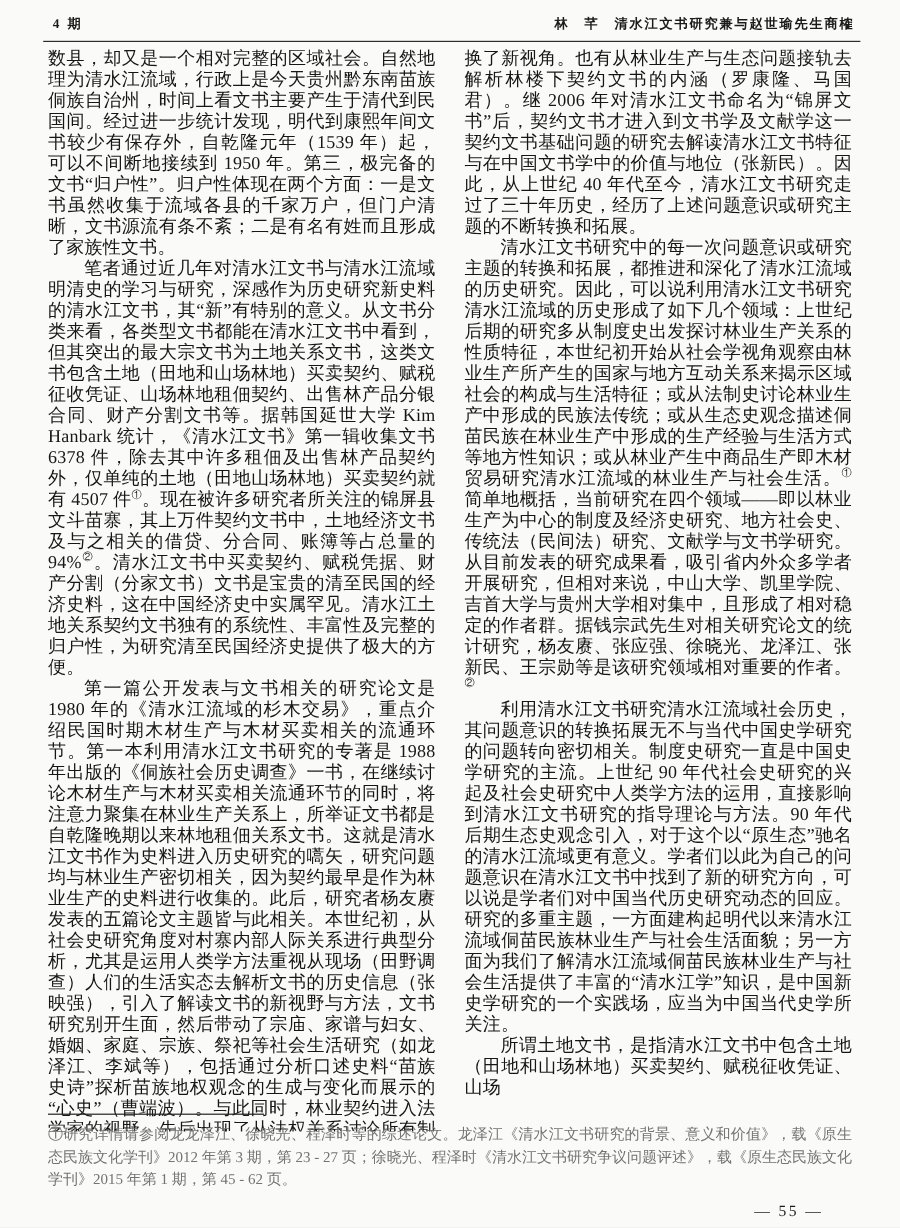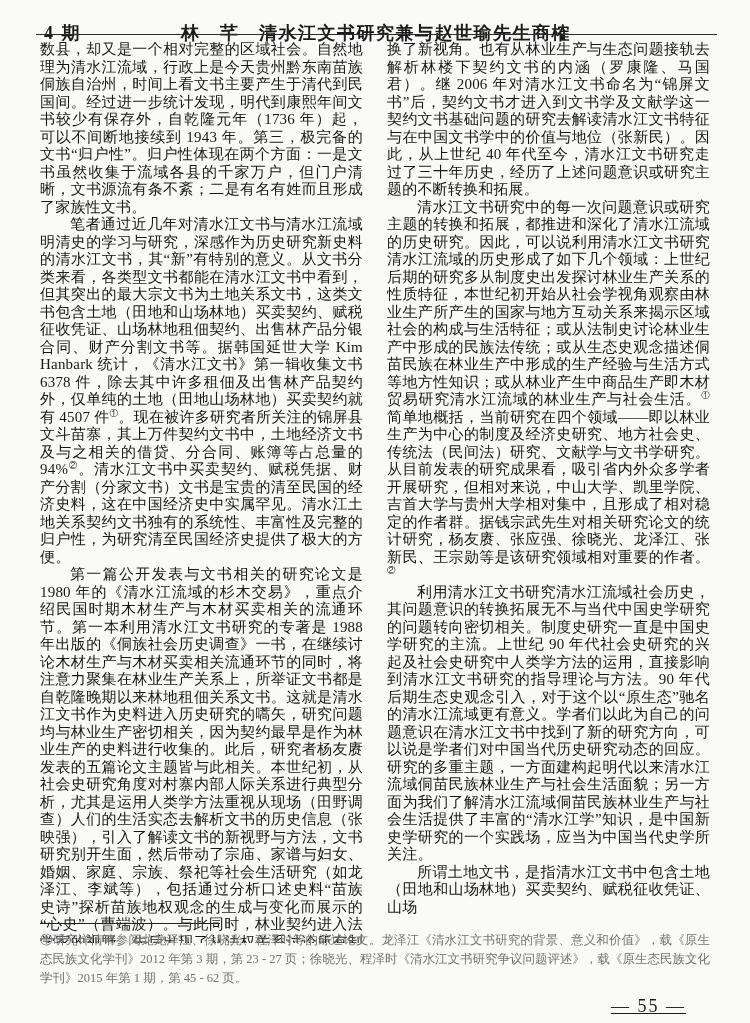--- a/index.html
+++ b/index.html
@@ -18,35 +18,34 @@
     box-sizing: border-box;
     overflow: hidden;
   }
   
   .page-header {
     position: absolute;
     top: 9px;
     left: 40px;
     right: 38px;
     height: 22px;
-    font-size: 18px;
+    font-size: 11px;
     line-height: 22px;
     color: #1b1b1b;
-    margin-top: 13px;
   }
   .issue {
     position: absolute;
     left: 4px;
     top: 0;
     letter-spacing: 2px;
     font-weight: bold;
   }
   .running-title {
     display: block;
-    text-align: center;
+    text-align: right;
     letter-spacing: 1.5px;
     font-weight: bold;
   }
   .header-rule {
     position: absolute;
     top: 34px;
     left: 36px;
     right: 33px;
     border-top: 1.6px solid #2c2c2c;
   }
@@ -99,40 +98,39 @@
     font-size: 12.5px;
     line-height: 19px;
     text-align: justify;
     text-justify: inter-ideograph;
     color: #737373;
   }
   .page-number {
     margin-top: 8px;
     text-align: right;
     padding-right: 24px;
-    font-size: 18px;
+    font-size: 13px;
     letter-spacing: 2px;
     color: #1b1b1b;
-    text-decoration: underline;
   }
 </style>
 </head>
 <body>
 
 <div class="page">
 
   <header class="page-header">
     <span class="issue">4 期</span>
     <span class="running-title">林　芊　清水江文书研究兼与赵世瑜先生商榷</span>
   </header>
   <div class="header-rule"></div>
 
   <main class="columns">
     <div class="col" id="col-left">
-        <p class="para">数县，却又是一个相对完整的区域社会。自然地理为清水江流域，行政上是今天贵州黔东南苗族侗族自治州，时间上看文书主要产生于清代到民国间。经过进一步统计发现，明代到康熙年间文书较少有保存外，自乾隆元年（1736 年）起，可以不间断地接续到 1943 年。第三，极完备的文书“归户性”。归户性体现在两个方面：一是文书虽然收集于流域各县的千家万户，但门户清晰，文书源流有条不紊；二是有名有姓而且形成了家族性文书。</p>
+        <p class="para">数县，却又是一个相对完整的区域社会。自然地理为清水江流域，行政上是今天贵州黔东南苗族侗族自治州，时间上看文书主要产生于清代到民国间。经过进一步统计发现，明代到康熙年间文书较少有保存外，自乾隆元年（1539 年）起，可以不间断地接续到 1950 年。第三，极完备的文书“归户性”。归户性体现在两个方面：一是文书虽然收集于流域各县的千家万户，但门户清晰，文书源流有条不紊；二是有名有姓而且形成了家族性文书。</p>
         <p class="para indent">笔者通过近几年对清水江文书与清水江流域明清史的学习与研究，深感作为历史研究新史料的清水江文书，其“新”有特别的意义。从文书分类来看，各类型文书都能在清水江文书中看到，但其突出的最大宗文书为土地关系文书，这类文书包含土地（田地和山场林地）买卖契约、赋税征收凭证、山场林地租佃契约、出售林产品分银合同、财产分割文书等。据韩国延世大学 Kim Hanbark 统计，《清水江文书》第一辑收集文书 6378 件，除去其中许多租佃及出售林产品契约外，仅单纯的土地（田地山场林地）买卖契约就有 4507 件<sup class="fnref">①</sup>。现在被许多研究者所关注的锦屏县文斗苗寨，其上万件契约文书中，土地经济文书及与之相关的借贷、分合同、账簿等占总量的 94%<sup class="fnref">②</sup>。清水江文书中买卖契约、赋税凭据、财产分割（分家文书）文书是宝贵的清至民国的经济史料，这在中国经济史中实属罕见。清水江土地关系契约文书独有的系统性、丰富性及完整的归户性，为研究清至民国经济史提供了极大的方便。</p>
         <p class="para indent">第一篇公开发表与文书相关的研究论文是 1980 年的《清水江流域的杉木交易》，重点介绍民国时期木材生产与木材买卖相关的流通环节。第一本利用清水江文书研究的专著是 1988 年出版的《侗族社会历史调查》一书，在继续讨论木材生产与木材买卖相关流通环节的同时，将注意力聚集在林业生产关系上，所举证文书都是自乾隆晚期以来林地租佃关系文书。这就是清水江文书作为史料进入历史研究的嚆矢，研究问题均与林业生产密切相关，因为契约最早是作为林业生产的史料进行收集的。此后，研究者杨友赓发表的五篇论文主题皆与此相关。本世纪初，从社会史研究角度对村寨内部人际关系进行典型分析，尤其是运用人类学方法重视从现场（田野调查）人们的生活实态去解析文书的历史信息（张映强），引入了解读文书的新视野与方法，文书研究别开生面，然后带动了宗庙、家谱与妇女、婚姻、家庭、宗族、祭祀等社会生活研究（如龙泽江、李斌等），包括通过分析口述史料“苗族史诗”探析苗族地权观念的生成与变化而展示的“心史”（曹端波）。与此同时，林业契约进入法学家的视野，先后出现了从法权关系讨论所有制度（罗洪祥）与从民间法性质讨论契约的法程序与法意（徐晓光、程泽时），为清水江契约文书的研究转</p>
       </div>
     <div class="col" id="col-right">
         <p class="para">换了新视角。也有从林业生产与生态问题接轨去解析林楼下契约文书的内涵（罗康隆、马国君）。继 2006 年对清水江文书命名为“锦屏文书”后，契约文书才进入到文书学及文献学这一契约文书基础问题的研究去解读清水江文书特征与在中国文书学中的价值与地位（张新民）。因此，从上世纪 40 年代至今，清水江文书研究走过了三十年历史，经历了上述问题意识或研究主题的不断转换和拓展。</p>
         <p class="para indent">清水江文书研究中的每一次问题意识或研究主题的转换和拓展，都推进和深化了清水江流域的历史研究。因此，可以说利用清水江文书研究清水江流域的历史形成了如下几个领域：上世纪后期的研究多从制度史出发探讨林业生产关系的性质特征，本世纪初开始从社会学视角观察由林业生产所产生的国家与地方互动关系来揭示区域社会的构成与生活特征；或从法制史讨论林业生产中形成的民族法传统；或从生态史观念描述侗苗民族在林业生产中形成的生产经验与生活方式等地方性知识；或从林业产生中商品生产即木材贸易研究清水江流域的林业生产与社会生活。<sup class="fnref">①</sup>简单地概括，当前研究在四个领域——即以林业生产为中心的制度及经济史研究、地方社会史、传统法（民间法）研究、文献学与文书学研究。从目前发表的研究成果看，吸引省内外众多学者开展研究，但相对来说，中山大学、凯里学院、吉首大学与贵州大学相对集中，且形成了相对稳定的作者群。据钱宗武先生对相关研究论文的统计研究，杨友赓、张应强、徐晓光、龙泽江、张新民、王宗勋等是该研究领域相对重要的作者。<sup class="fnref">②</sup></p>
         <p class="para indent">利用清水江文书研究清水江流域社会历史，其问题意识的转换拓展无不与当代中国史学研究的问题转向密切相关。制度史研究一直是中国史学研究的主流。上世纪 90 年代社会史研究的兴起及社会史研究中人类学方法的运用，直接影响到清水江文书研究的指导理论与方法。90 年代后期生态史观念引入，对于这个以“原生态”驰名的清水江流域更有意义。学者们以此为自己的问题意识在清水江文书中找到了新的研究方向，可以说是学者们对中国当代历史研究动态的回应。研究的多重主题，一方面建构起明代以来清水江流域侗苗民族林业生产与社会生活面貌；另一方面为我们了解清水江流域侗苗民族林业生产与社会生活提供了丰富的“清水江学”知识，是中国新史学研究的一个实践场，应当为中国当代史学所关注。</p>
         <p class="para indent">所谓土地文书，是指清水江文书中包含土地（田地和山场林地）买卖契约、赋税征收凭证、山场</p>
       </div>
   </main>

